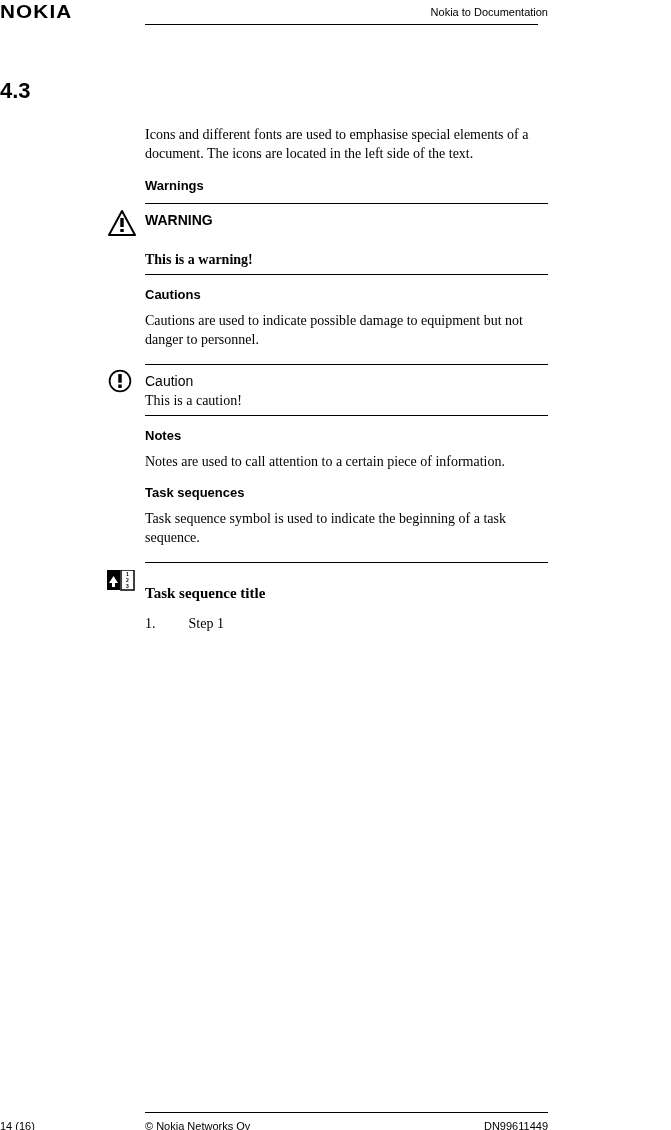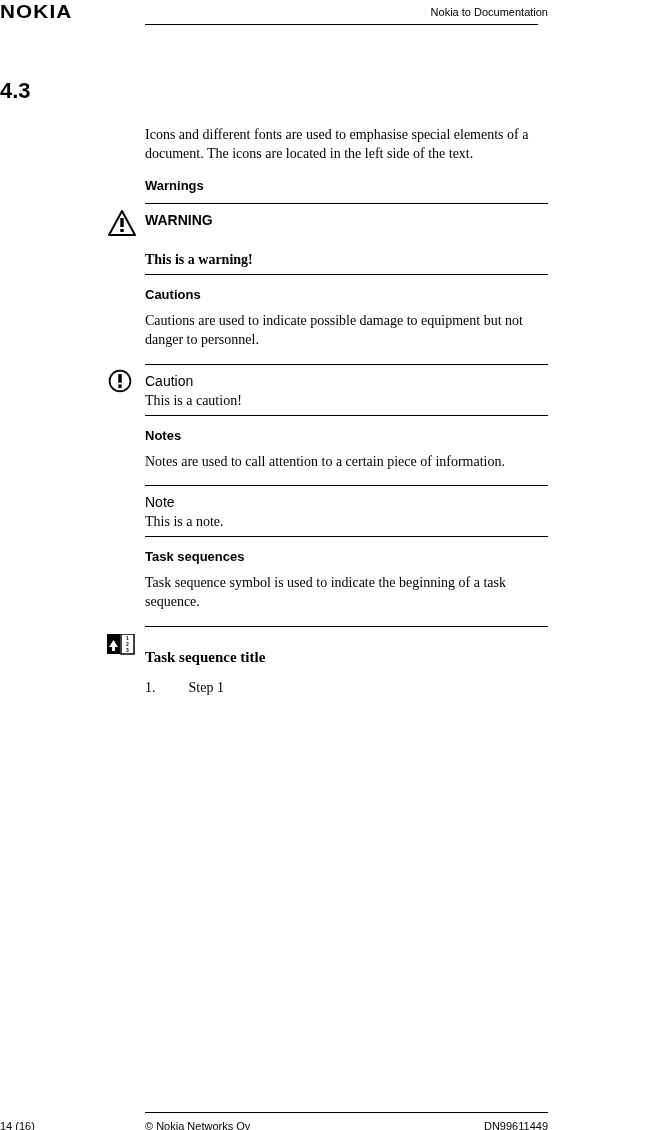--- a/index.html
+++ b/index.html
@@ -213,26 +213,20 @@
           </svg>
         </div>
         <div class="callout-heading-regular">Caution</div>
         <div class="callout-text">This is a caution!</div>
         <div class="callout-rule-bot"></div>
       </div>
 
       <div class="sub-heading">Notes</div>
       <p>Notes are used to call attention to a certain piece of information.</p>
 
-      <div class="callout-block">
-        <div class="callout-rule-top"></div>
-        <div class="callout-heading-regular">Note</div>
-        <div class="callout-text">This is a note.</div>
-        <div class="callout-rule-bot"></div>
-      </div>
 
       <div class="sub-heading">Task sequences</div>
       <p>Task sequence symbol is used to indicate the beginning of a task sequence.</p>
 
       <div class="callout-block" style="margin-top:6px;">
         <div class="callout-rule-top"></div>
         <div class="task-icon-outer">
           <svg viewBox="0 0 30 22" width="30" height="22">
             <rect x="0" y="0" width="13" height="20" fill="#000"></rect>
             <polygon points="6.5,6 2,13 11,13" fill="#fff"></polygon>

